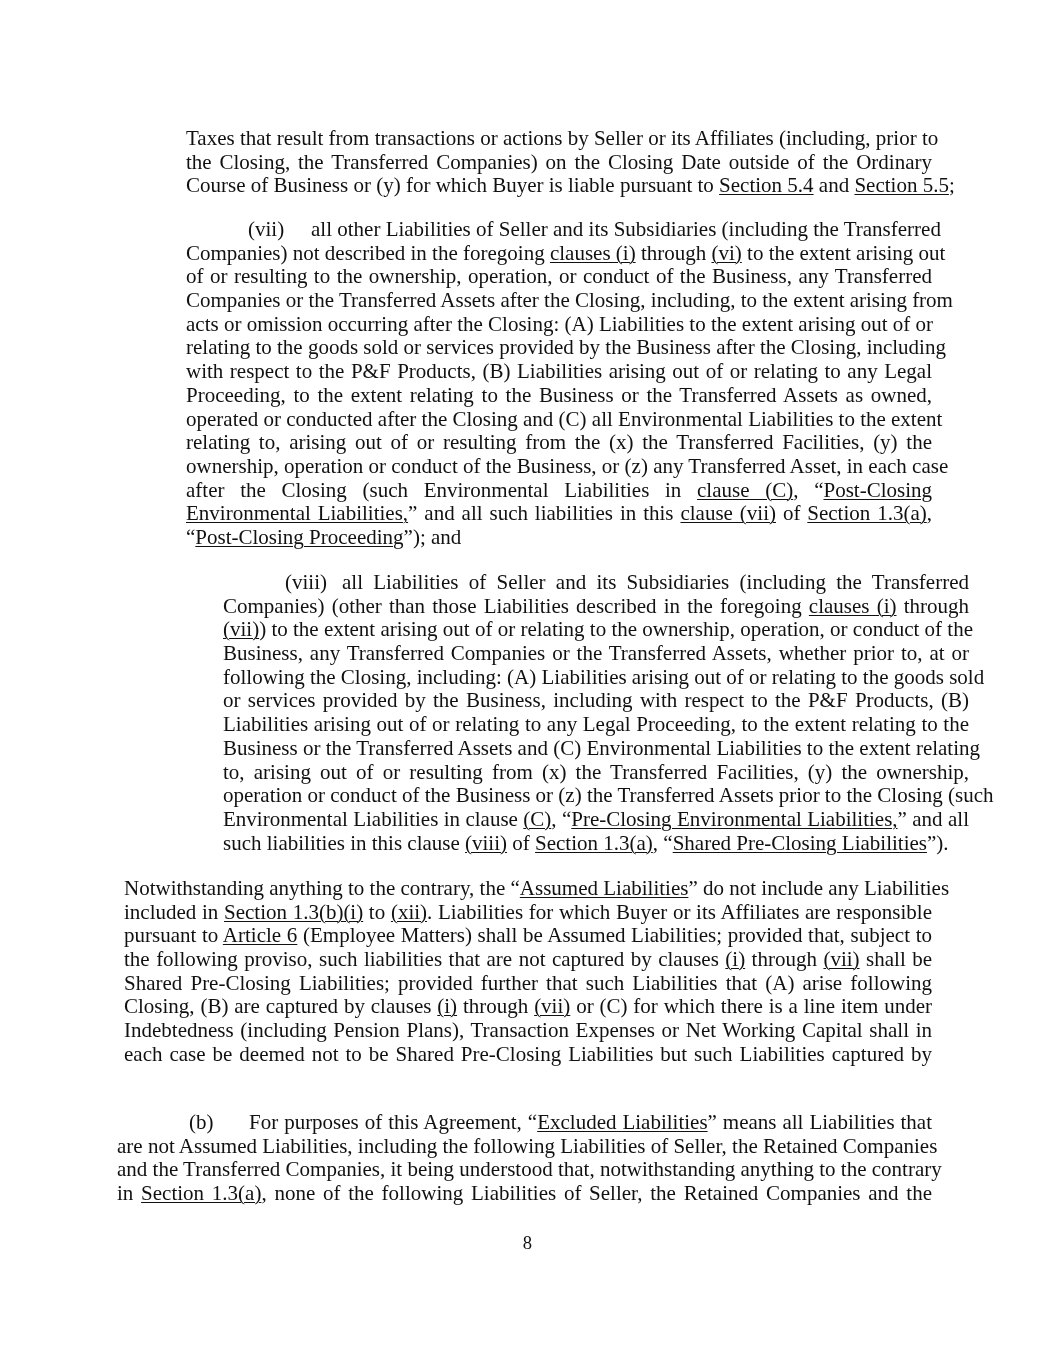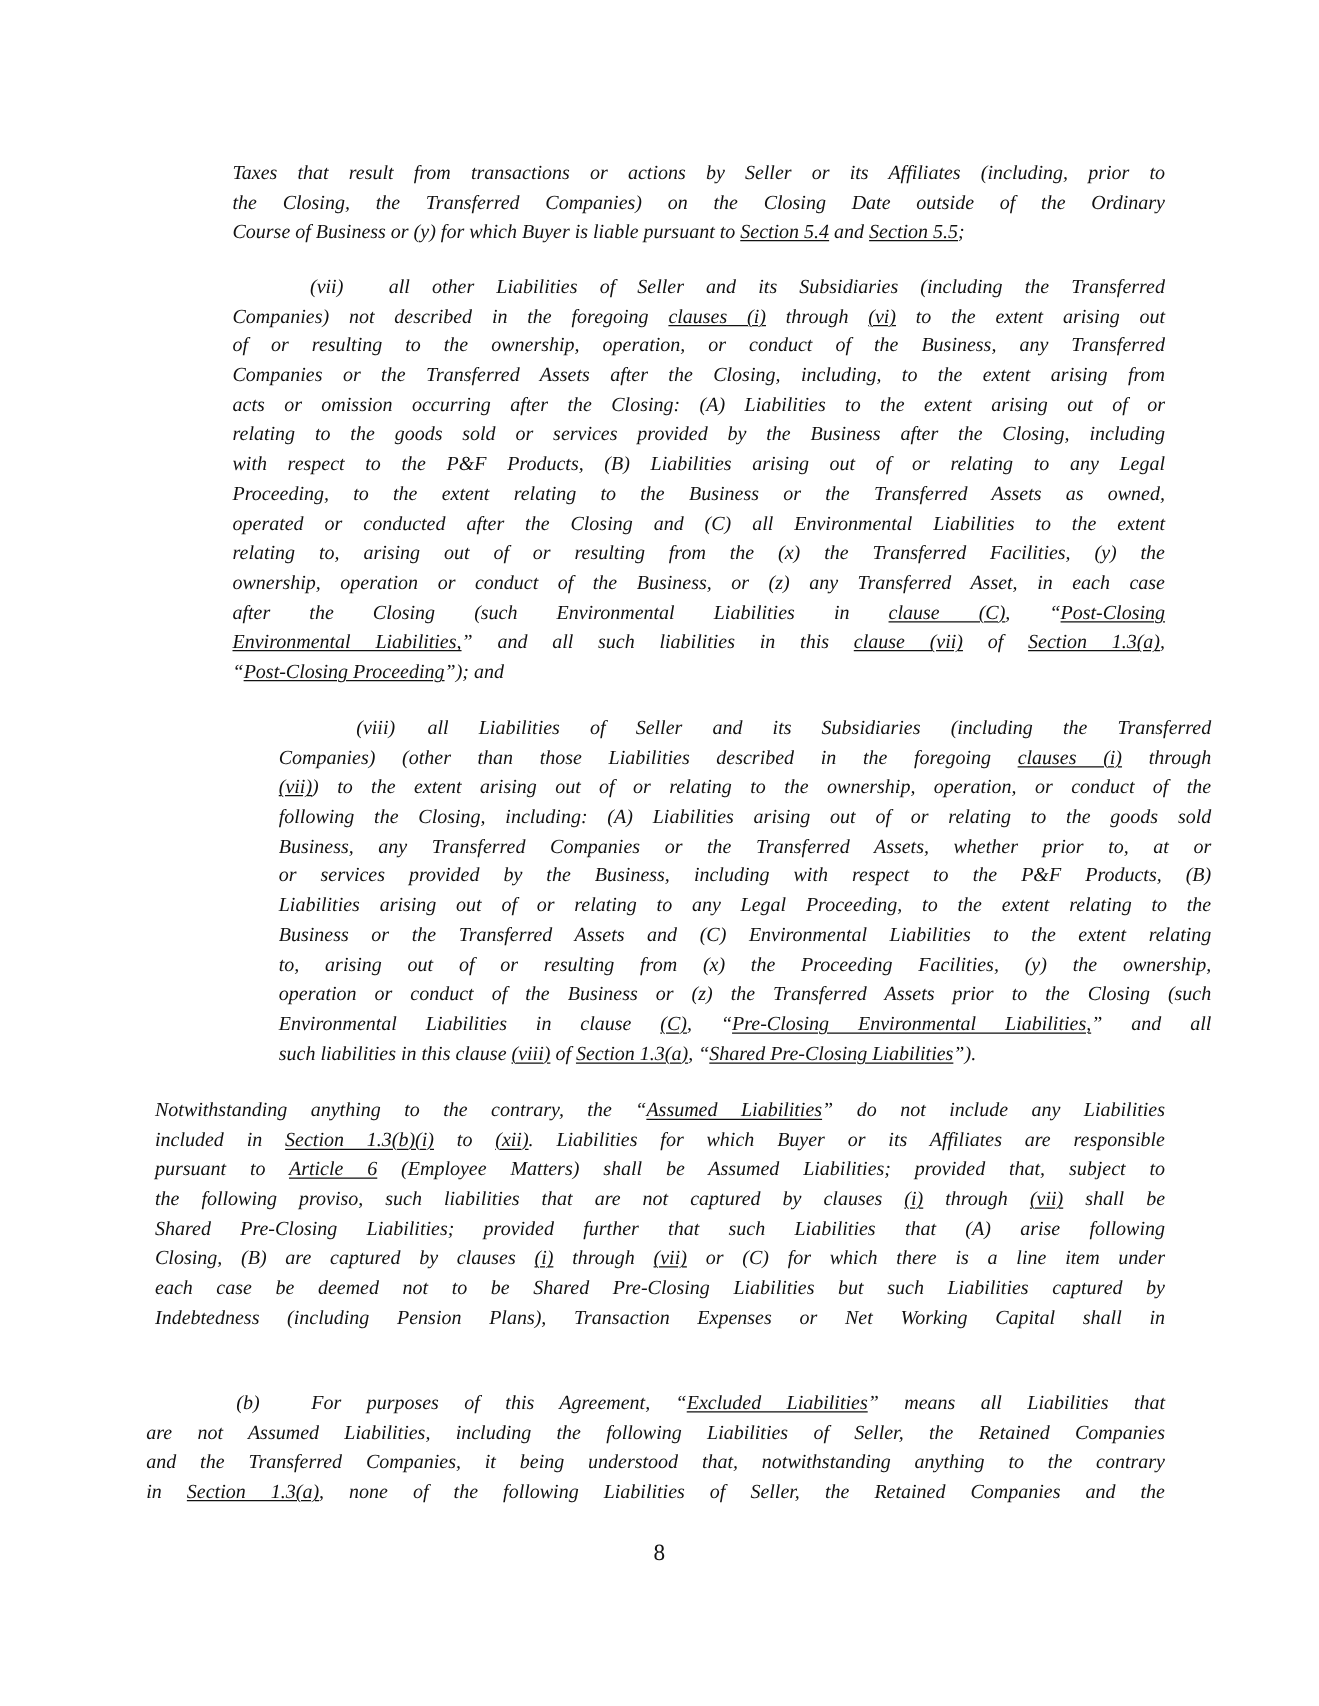--- a/index.html
+++ b/index.html
@@ -1,18 +1,18 @@
 <!DOCTYPE html>
 <html><head>
 <meta charset="utf-8">
 <style>
   html, body { margin: 0; padding: 0; background: #ffffff; }
   body { width: 1055px; height: 1365px; position: relative; overflow: hidden;
          font-family: "Liberation Serif", "DejaVu Serif", serif; color: #111111; }
-  .para { position: absolute; font-size: 16px; line-height: 23.7px; font-style: italic; }
+  .para { position: absolute; font-size: 21px; line-height: 23.7px; }
   .line { display: block; text-align: justify; text-align-last: justify; white-space: nowrap; height: 23.7px; overflow: visible; }
   .line.last { text-align-last: left; }
   .indent { display: inline-block; }
   u { text-decoration: underline; text-underline-offset: 2px; text-decoration-thickness: 1px; }
   .p1 { left: 186px; top: 127px; width: 746px; }
   .p2 { left: 186px; top: 218px; width: 746px; }
   .p3 { left: 186px; top: 571px; width: 746px; margin-left: 37px; }
   .p4 { left: 124px; top: 877px; width: 808px; }
   .p5 { left: 117px; top: 1111px; width: 815px; }
   .pagenum { position: absolute; left: 0; width: 1055px; top: 1232px; font-size: 18.6px; text-align: center; }
@@ -39,39 +39,39 @@
       <span class="line">relating to, arising out of or resulting from the (x) the Transferred Facilities, (y) the</span>
       <span class="line">ownership, operation or conduct of the Business, or (z) any Transferred Asset, in each case</span>
       <span class="line">after the Closing (such Environmental Liabilities in <u>clause (C)</u>, “<u>Post-Closing</u></span>
       <span class="line"><u>Environmental Liabilities,</u>” and all such liabilities in this <u>clause (vii)</u> of <u>Section 1.3(a)</u>,</span>
       <span class="line last">“<u>Post-Closing Proceeding</u>”); and</span>
     </div>
   <div class="para p3">
       <span class="line"><span class="indent" style="width: 62px;"></span><span class="indent" style="width: 57px;">(viii)</span>all Liabilities of Seller and its Subsidiaries (including the Transferred</span>
       <span class="line">Companies) (other than those Liabilities described in the foregoing <u>clauses (i)</u> through</span>
       <span class="line"><u>(vii)</u>) to the extent arising out of or relating to the ownership, operation, or conduct of the</span>
+      <span class="line">Business, any Transferred Companies or the Transferred Assets, whether prior to, at or</span>
       <span class="line">following the Closing, including: (A) Liabilities arising out of or relating to the goods sold</span>
-      <span class="line">Business, any Transferred Companies or the Transferred Assets, whether prior to, at or</span>
       <span class="line">or services provided by the Business, including with respect to the P&amp;F Products, (B)</span>
       <span class="line">Liabilities arising out of or relating to any Legal Proceeding, to the extent relating to the</span>
       <span class="line">Business or the Transferred Assets and (C) Environmental Liabilities to the extent relating</span>
-      <span class="line">to, arising out of or resulting from (x) the Proceeding Facilities, (y) the ownership,</span>
+      <span class="line">to, arising out of or resulting from (x) the Transferred Facilities, (y) the ownership,</span>
       <span class="line">operation or conduct of the Business or (z) the Transferred Assets prior to the Closing (such</span>
       <span class="line">Environmental Liabilities in clause <u>(C)</u>, “<u>Pre-Closing Environmental Liabilities,</u>” and all</span>
       <span class="line last">such liabilities in this clause <u>(viii)</u> of <u>Section 1.3(a)</u>, “<u>Shared Pre-Closing Liabilities</u>”).</span>
     </div>
   <div class="para p4">
       <span class="line">Notwithstanding anything to the contrary, the “<u>Assumed Liabilities</u>” do not include any Liabilities</span>
       <span class="line">included in <u>Section 1.3(b)(i)</u> to <u>(xii)</u>. Liabilities for which Buyer or its Affiliates are responsible</span>
       <span class="line">pursuant to <u>Article 6</u> (Employee Matters) shall be Assumed Liabilities; provided that, subject to</span>
       <span class="line">the following proviso, such liabilities that are not captured by clauses <u>(i)</u> through <u>(vii)</u> shall be</span>
       <span class="line">Shared Pre-Closing Liabilities; provided further that such Liabilities that (A) arise following</span>
       <span class="line">Closing, (B) are captured by clauses <u>(i)</u> through <u>(vii)</u> or (C) for which there is a line item under</span>
+      <span class="line">Indebtedness (including Pension Plans), Transaction Expenses or Net Working Capital shall in</span>
       <span class="line">each case be deemed not to be Shared Pre-Closing Liabilities but such Liabilities captured by</span>
-      <span class="line">Indebtedness (including Pension Plans), Transaction Expenses or Net Working Capital shall in</span>
     </div>
   <div class="para p5">
       <span class="line"><span class="indent" style="width: 72px;"></span><span class="indent" style="width: 60px;">(b)</span>For purposes of this Agreement, “<u>Excluded Liabilities</u>” means all Liabilities that</span>
       <span class="line">are not Assumed Liabilities, including the following Liabilities of Seller, the Retained Companies</span>
       <span class="line">and the Transferred Companies, it being understood that, notwithstanding anything to the contrary</span>
       <span class="line">in <u>Section 1.3(a)</u>, none of the following Liabilities of Seller, the Retained Companies and the</span>
     </div>
   <div class="pagenum">8</div>
 </div>
 

